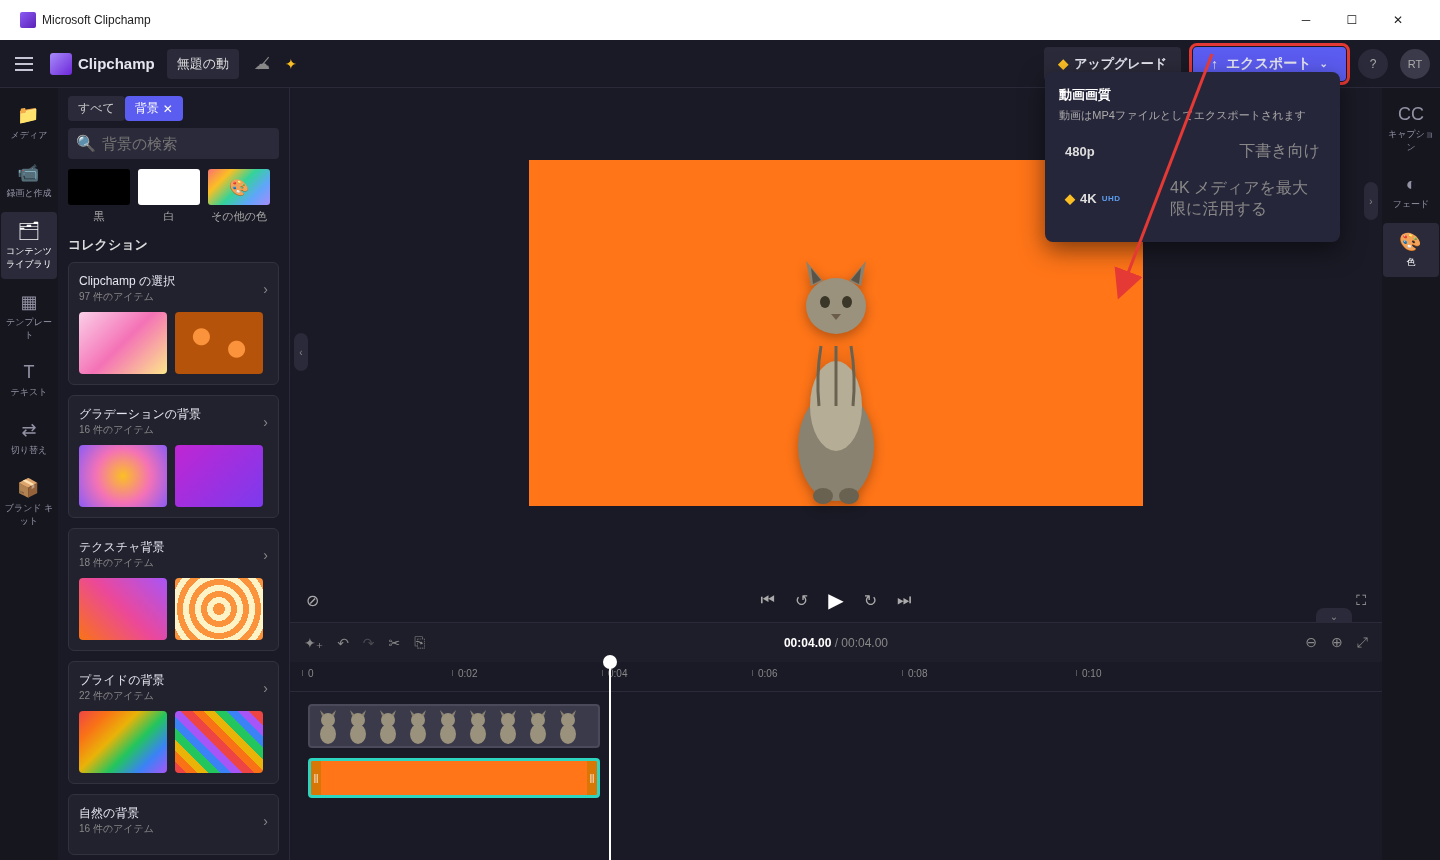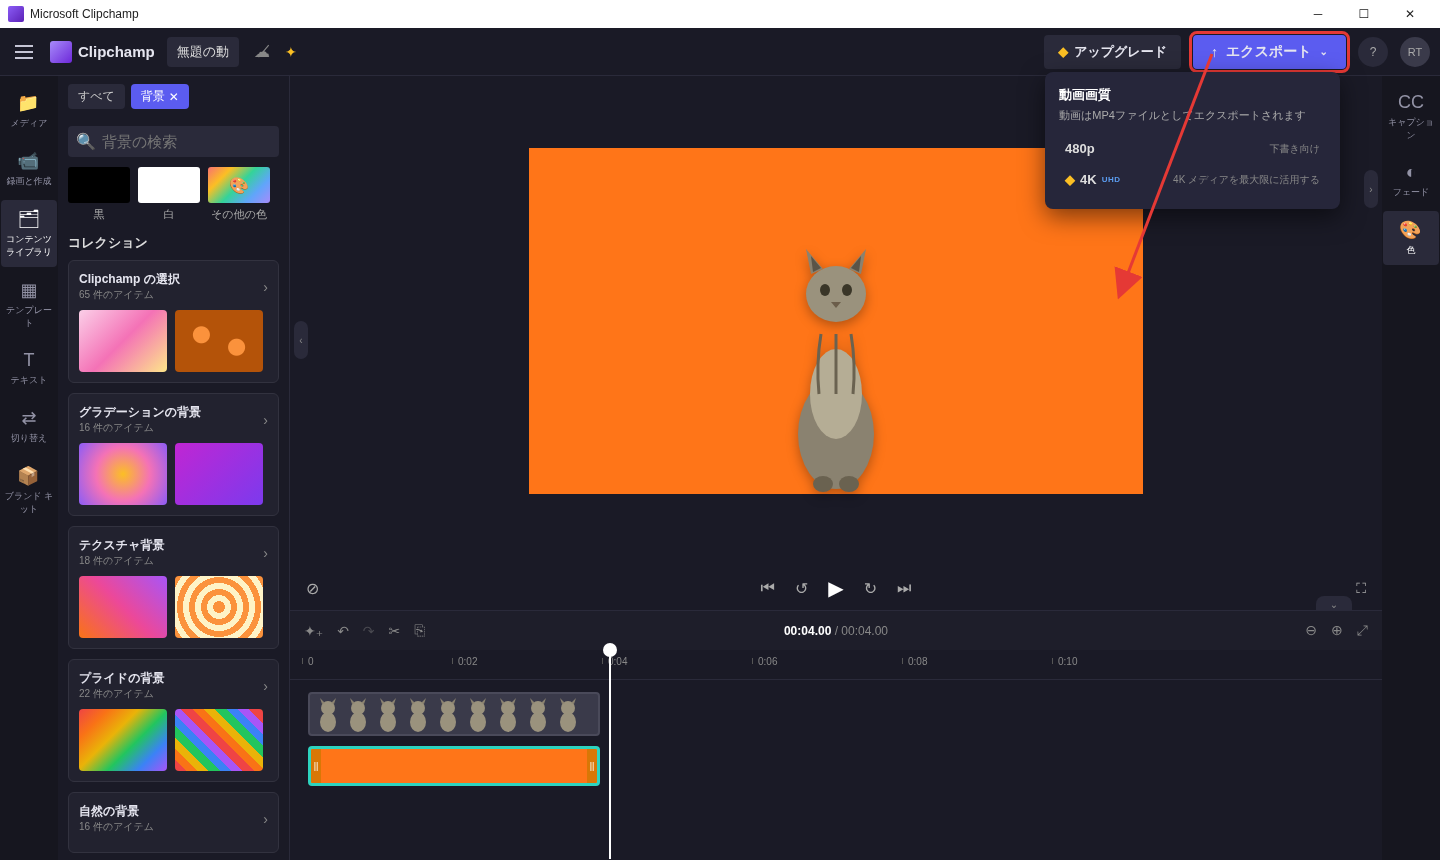--- a/index.html
+++ b/index.html
@@ -1,17 +1,17 @@
 <!DOCTYPE html>
 <html><head>
 <meta charset="utf-8">
 <style>
 *{margin:0;padding:0;box-sizing:border-box;font-family:"Segoe UI","Meiryo",sans-serif;-webkit-font-smoothing:antialiased}
 body{background:#fff;width:1440px;height:860px;overflow:hidden;position:relative}
-.titlebar{height:28px;background:#fff;display:flex;align-items:center;padding:0 8px;font-size:12px;color:#222}
+.titlebar{height:40px;background:#fff;display:flex;align-items:center;padding:0 20px;font-size:12px;color:#222}
 .titlebar .logo{width:16px;height:16px;background:linear-gradient(135deg,#8b5cf6,#5b21b6);margin-right:6px;border-radius:2px}
 .winctl{margin-left:auto;display:flex;gap:2px}
 .winctl span{width:44px;height:28px;display:flex;align-items:center;justify-content:center;color:#222;font-size:12px}
 .app{height:832px;background:#1a1a26;display:flex;flex-direction:column;color:#e5e5ef}
 .topbar{height:48px;background:#1a1a26;display:flex;align-items:center;padding:0 10px;gap:12px;border-bottom:1px solid #2a2a3a}
 .hamburger{width:28px;height:28px;display:flex;flex-direction:column;justify-content:center;gap:4px;padding:5px}
 .hamburger span{height:2px;background:#c5c5d5}
 .brand{display:flex;align-items:center;gap:6px;font-weight:600;font-size:15px}
 .brand .bicon{width:22px;height:22px;background:linear-gradient(135deg,#a78bfa,#6d28d9);border-radius:3px}
 .projname{background:#2a2a3a;padding:6px 10px;border-radius:4px;font-size:13px;color:#ddd}
@@ -22,33 +22,33 @@
 .upgrade .dia{color:#fbbf24}
 .export{display:flex;align-items:center;gap:8px;background:#5b5cf0;padding:8px 18px;border-radius:4px;font-size:14px;font-weight:600;outline:3px solid #e53935;outline-offset:1px}
 .helpround,.avatar{width:30px;height:30px;border-radius:50%;background:#2a2a3a;display:flex;align-items:center;justify-content:center;font-size:12px;color:#aaa}
 .avatar{background:#3a3a4a;font-size:11px}
 .mainrow{flex:1;display:flex;overflow:hidden}
 .leftrail{width:58px;background:#16161f;display:flex;flex-direction:column;align-items:center;padding-top:8px;gap:4px}
 .railitem{width:56px;padding:8px 2px;display:flex;flex-direction:column;align-items:center;gap:3px;color:#9292a5;font-size:9px;text-align:center;border-radius:4px}
 .railitem.active{background:#2a2a3a;color:#fff}
 .railitem .ri{font-size:18px}
 .sidepanel{width:232px;background:#1a1a26;padding:8px 10px;overflow-y:auto;border-right:1px solid #2a2a3a}
-.pills{display:flex;gap:6px;margin-bottom:17px}
+.pills{display:flex;margin-bottom:7px}
 .pill{padding:4px 10px;border-radius:4px;font-size:12px;background:#2a2a3a;color:#ccc}
 .pill.active{background:#5b5cf0;color:#fff;display:flex;align-items:center;gap:4px}
 .searchbox{display:flex;align-items:center;gap:6px;background:#2a2a3a;padding:6px 8px;border-radius:4px;margin-bottom:10px}
 .searchbox input{background:none;border:none;color:#aaa;font-size:15px;outline:none;flex:1}
 .swatches{display:flex;gap:8px;margin-bottom:12px}
 .swatch{width:62px;text-align:center}
 .swatch .box{width:62px;height:36px;border-radius:3px;margin-bottom:4px}
 .swatch .lbl{font-size:11px;color:#aaa}
 .sectitle{font-size:13px;font-weight:600;color:#ddd;margin-bottom:8px}
 .collection{background:#22222f;border:1px solid #32323f;border-radius:6px;padding:10px;margin-bottom:10px}
 .collhead{display:flex;justify-content:space-between;align-items:center;margin-bottom:8px}
-.collhead .t{font-size:12px;font-weight:700}
+.collhead .t{font-size:12px;font-weight:400}
 .collhead .s{font-size:10px;color:#888}
 .collhead .chev{color:#888;font-size:14px}
 .thumbs{display:flex;gap:8px}
 .thumb{width:88px;height:62px;border-radius:4px}
 .centercol{flex:1;display:flex;flex-direction:column;background:#1a1a26;position:relative}
 .previewarea{flex:1;display:flex;align-items:center;justify-content:center;position:relative}
 .canvas{width:614px;height:346px;background:#ff7518;display:flex;align-items:flex-end;justify-content:center;position:relative}
 .cat{width:130px;height:260px;position:relative;filter:drop-shadow(0 4px 6px rgba(0,0,0,.3))}
 .expandhandle{position:absolute;left:4px;top:50%;width:14px;height:38px;background:#2a2a3a;border-radius:7px;display:flex;align-items:center;justify-content:center;color:#888;font-size:10px}
 .expandhandleR{position:absolute;right:4px;top:94px;width:14px;height:38px;background:#2a2a3a;border-radius:7px;display:flex;align-items:center;justify-content:center;color:#888;font-size:10px}
@@ -76,21 +76,21 @@
 .clip2{position:absolute;left:0;top:0;width:292px;height:40px;background:#ff7518;border:3px solid #2dd4bf;border-radius:4px}
 .clip2 .h{position:absolute;top:0;bottom:0;width:10px;background:#d97706;display:flex;align-items:center;justify-content:center;color:#fff;font-size:9px}
 .clip2 .hl{left:0;border-radius:2px 0 0 2px}
 .clip2 .hr{right:0;border-radius:0 2px 2px 0}
 .rightrail{width:58px;background:#16161f;display:flex;flex-direction:column;align-items:center;padding-top:8px;gap:4px}
 .dropdown{position:absolute;top:72px;right:100px;width:295px;background:#26263a;border-radius:8px;box-shadow:0 8px 24px rgba(0,0,0,.5);padding:14px;z-index:100}
 .dropdown h4{font-size:13px;font-weight:700;color:#fff;margin-bottom:4px}
 .dropdown .sub{font-size:11px;color:#aaa;margin-bottom:10px;line-height:1.4}
 .qrow{display:flex;justify-content:space-between;align-items:center;padding:8px 6px;border-radius:4px;font-size:12px}
 .qrow .ql{font-size:13px;font-weight:600;color:#ddd;display:flex;align-items:center;gap:5px}
-.qrow .qd{font-size:10px;color:#888;text-align:right;max-width:150px;line-height:1.3}
+.qrow .qd{font-size:16px;color:#888;max-width:150px;line-height:1.3}
 .badge{font-size:8px;font-weight:700;color:#5b9cf0;letter-spacing:.5px}
 .giframe{border:3px solid #e53935;border-radius:3px;padding:5px 6px}
 .arrow{position:absolute;top:46px;right:218px;pointer-events:none;z-index:110}
 </style>
 </head>
 <body>
 
 <div class="titlebar">
   <div class="logo"></div>
   <span>Microsoft Clipchamp</span>
@@ -188,21 +188,21 @@
             </div>
             <div class="lbl">その他の色</div>
           </div>
       </div>
       <div class="sectitle">コレクション</div>
 
       <div class="collection">
         <div class="collhead">
             <div>
               <div class="t">Clipchamp の選択</div>
-              <div class="s">65 件のアイテム</div>
+              <div class="s">97 件のアイテム</div>
             </div>
             <span class="chev">›</span>
           </div>
         <div class="thumbs">
             <div class="thumb" style="background:linear-gradient(135deg,#fbcfe8,#f472b6,#fde68a)"></div>
             <div class="thumb" style="background:radial-gradient(circle at 30% 40%,#fb923c 8px,transparent 9px),radial-gradient(circle at 70% 60%,#fb923c 8px,transparent 9px),#b45309"></div>
           </div>
       </div>
       <div class="collection">
         <div class="collhead">
@@ -303,21 +303,21 @@
             <span class="ic">⊕</span>
             <span class="ic">⤢</span>
           </div>
         </div>
         <div class="ruler">
           <span class="tick" style="left:18px">0</span>
           <span class="tick" style="left:168px">0:02</span>
           <span class="tick" style="left:318px">0:04</span>
           <span class="tick" style="left:468px">0:06</span>
           <span class="tick" style="left:618px">0:08</span>
-          <span class="tick" style="left:768px">0:10</span>
+          <span class="tick" style="left:792px">0:10</span>
           <div class="playhead"></div>
         </div>
         <div class="tracks">
           <div class="track">
             <div class="clip1">
               <svg class="miniCat" viewBox="0 0 28 36">
                   <ellipse cx="14" cy="26" rx="8" ry="10" fill="#9a927d"></ellipse>
                   <ellipse cx="14" cy="12" rx="7" ry="7" fill="#9a927d"></ellipse>
                   <path d="M8 8 L6 2 L11 7Z M20 8 L22 2 L17 7Z" fill="#8a8270"></path>
                 </svg>

